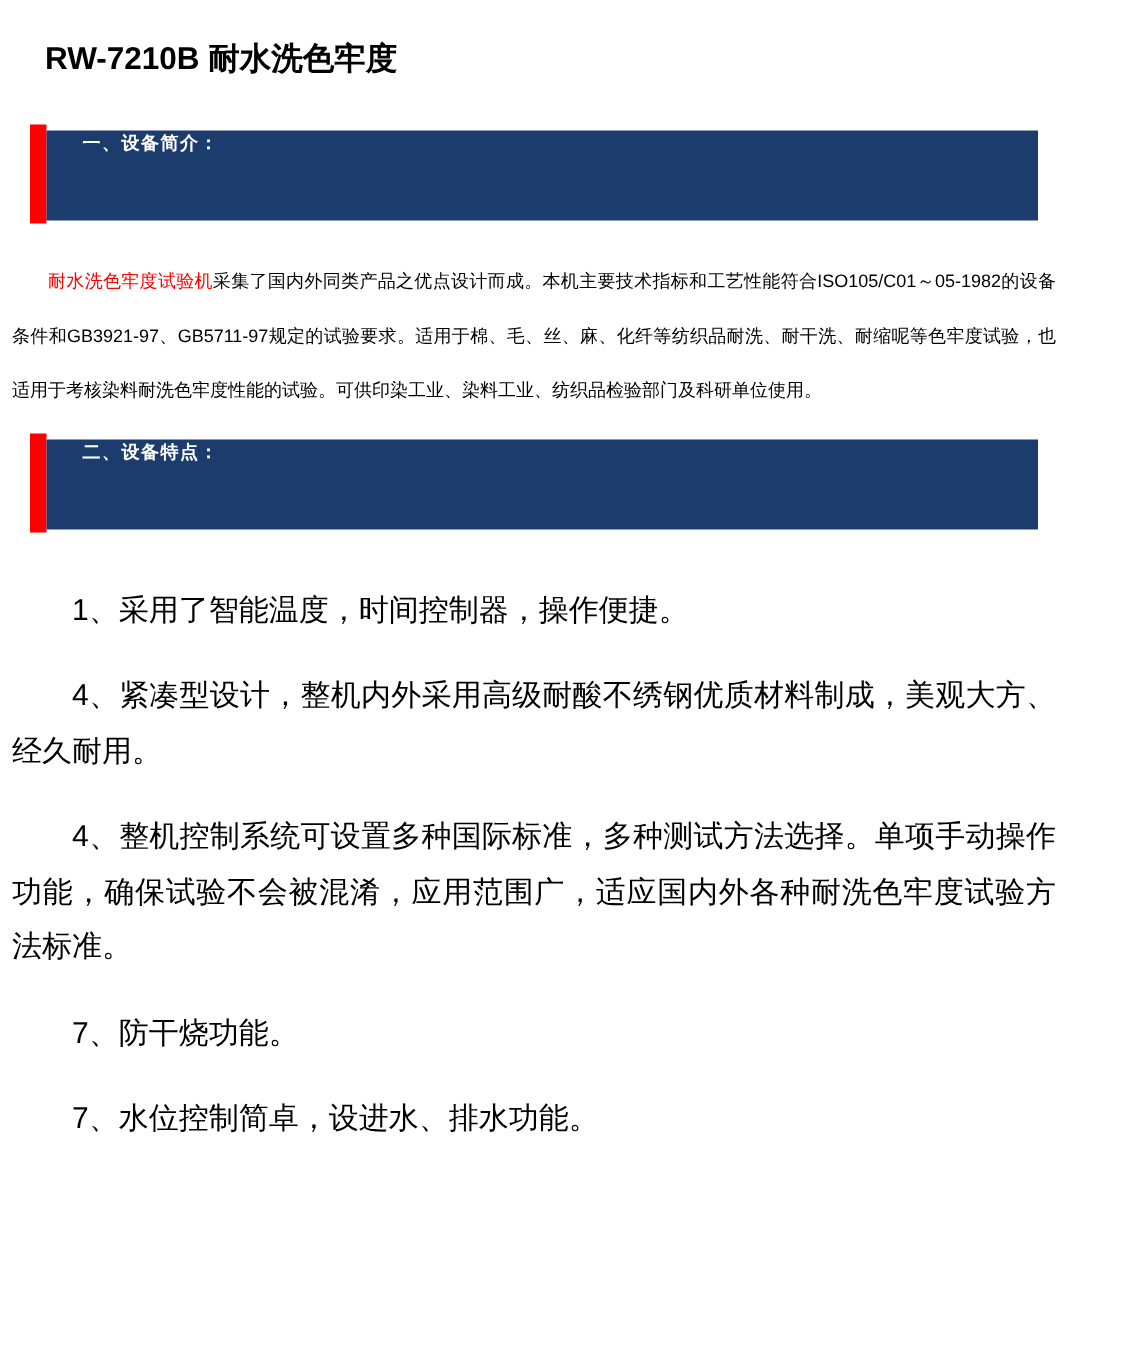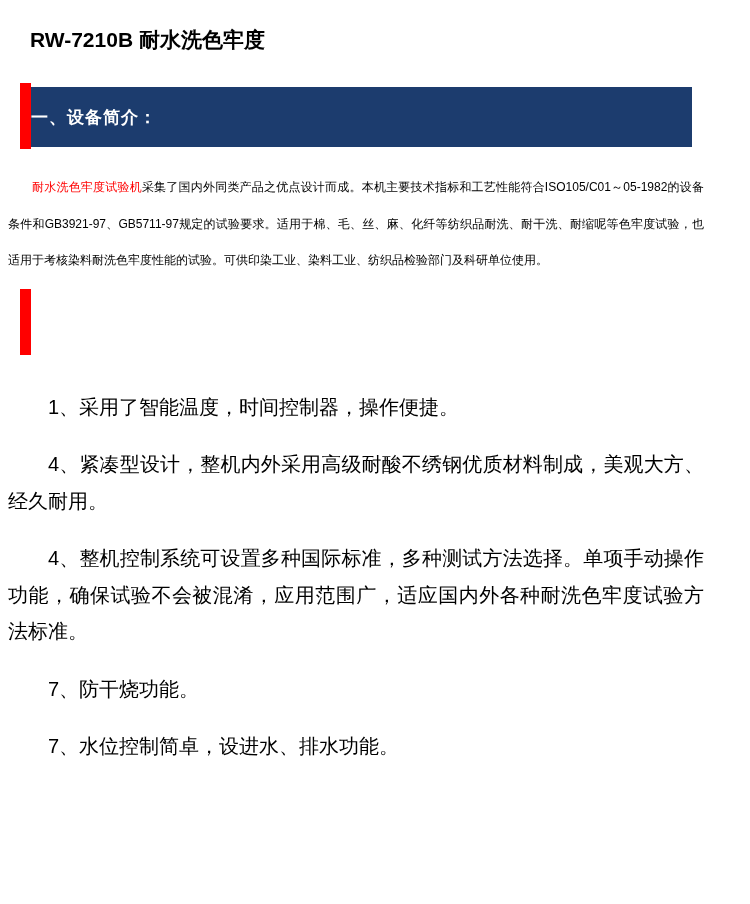--- a/index.html
+++ b/index.html
@@ -47,22 +47,23 @@
   }
   .section-bar .bar {
     position: absolute;
     left: 11px;
     right: 0;
     top: 4px;
     bottom: 2px;
     background: var(--bar-blue);
     color: var(--bar-text);
     display: flex;
-    align-items: center;
-    font-size: 17px;
+    align-items: flex-start;
+    padding-left: 24px;
+    font-size: 12px;
     font-weight: bold;
     letter-spacing: 1px;
   }
   .intro-text {
     margin: 20px 8px 0 8px;
     font-size: 12px;
     line-height: 36.5px;
     text-indent: 2em;
     text-align: justify;
   }
@@ -91,20 +92,23 @@
         <span>一、设备简介：</span>
       </div>
     </div>
 
     <p class="intro-text"><span class="red-lead">耐水洗色牢度试验机</span><span>采集了国内外同类产品之优点设计而成。本机主要技术指标和工艺性能符合ISO105/C01～05-1982的设备条件和GB3921-97、GB5711-97规定的试验要求。适用于棉、毛、丝、麻、化纤等纺织品耐洗、耐干洗、耐缩呢等色牢度试验，也适用于考核染料耐洗色牢度性能的试验。可供印染工业、染料工业、纺织品检验部门及科研单位使用。</span></p>
   </section>
 
   <section>
     <div class="section-bar second">
       <div class="accent"></div>
+      <div class="bar">
+        <span>二、设备特点：</span>
+      </div>
     </div>
 
     <div class="features-list">
       <p>1、采用了智能温度，时间控制器，操作便捷。</p>
       <p>4、紧凑型设计，整机内外采用高级耐酸不绣钢优质材料制成，美观大方、经久耐用。</p>
       <p>4、整机控制系统可设置多种国际标准，多种测试方法选择。单项手动操作功能，确保试验不会被混淆，应用范围广，适应国内外各种耐洗色牢度试验方法标准。</p>
       <p>7、防干烧功能。</p>
       <p>7、水位控制简卓，设进水、排水功能。</p>
     </div>
   </section>

